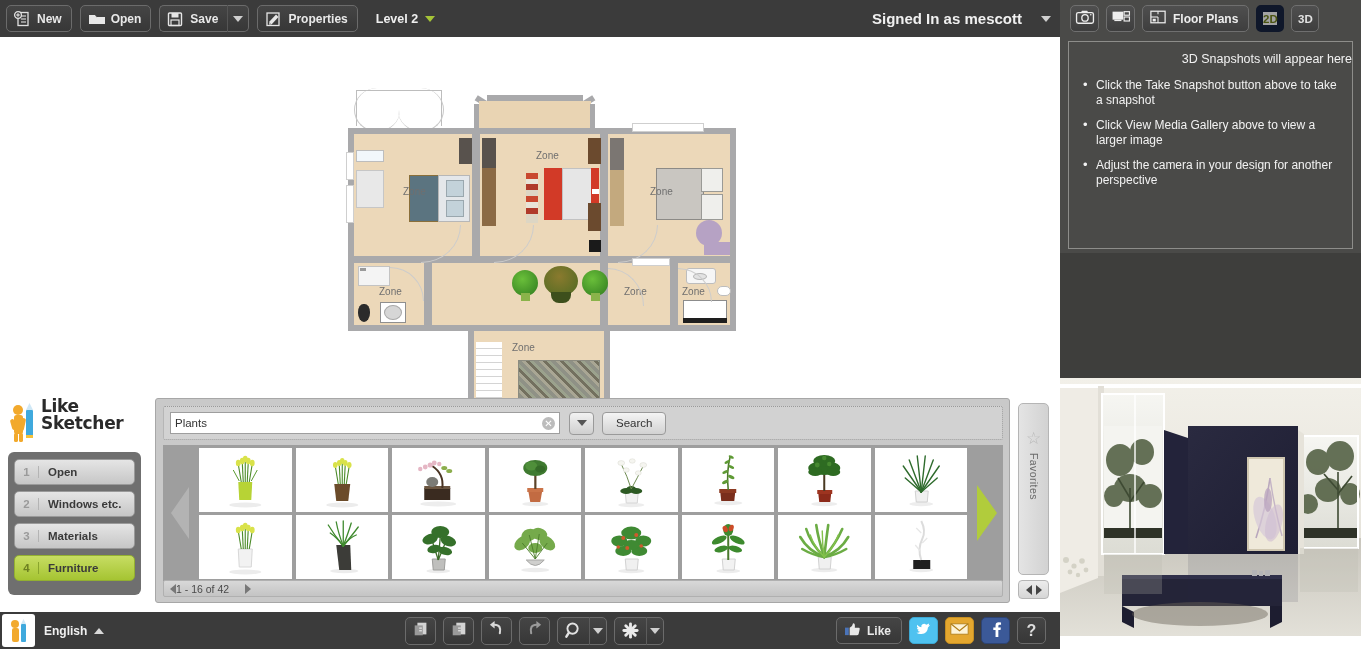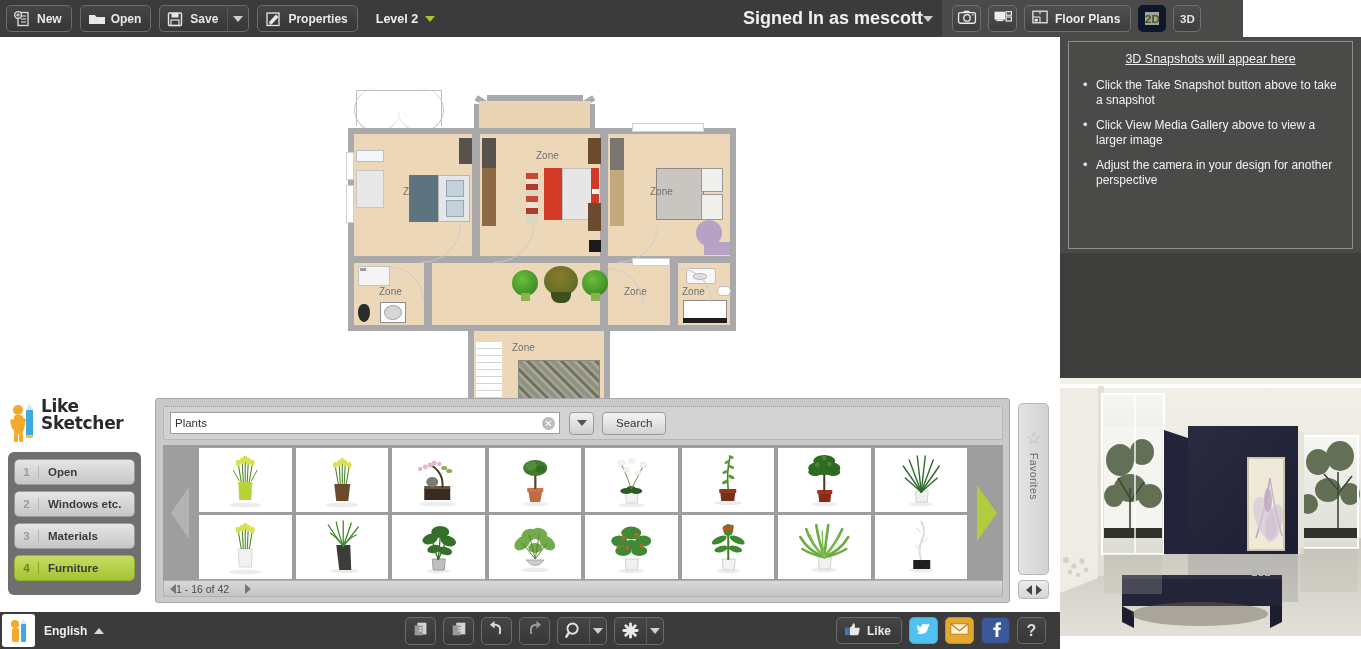--- a/index.html
+++ b/index.html
@@ -6,21 +6,21 @@
   html, body {
     width: 1361px; height: 649px;
     overflow: hidden;
     font-family: "Liberation Sans", sans-serif;
     background: #ffffff;
   }
   #app { position: relative; width: 1361px; height: 649px; }
 
   
   .topbar {
-    position: absolute; left: 0; top: 0; width: 1243px; height: 37px;
+    position: absolute; left: 0; top: 0; width: 1361px; height: 37px;
     background: #3b3b3b;
     display: flex; align-items: center;
   }
   .topbar-left { display: flex; align-items: center; padding-left: 6px; gap: 8px; }
   .tbtn {
     height: 27px; border: 1px solid #6b6b6b; border-radius: 5px;
     background: linear-gradient(#454545,#373737);
     display: flex; align-items: center; gap: 6px;
     padding: 0 9px 0 6px; color: #e9e9e9;
     font-size: 12px; font-weight: bold; cursor: pointer;
@@ -36,22 +36,22 @@
     display: flex; align-items: center; justify-content: center; cursor: pointer;
   }
   .tri-down { width:0;height:0;border-left:5px solid transparent;border-right:5px solid transparent;border-top:6px solid #cfcfcf; }
   .tri-down.green { border-top-color: #a5c437; }
   .level-label {
     color: #efefef; font-size: 12.5px; font-weight: bold;
     display: flex; align-items: center; gap: 7px; margin-left: 10px; cursor: pointer;
   }
   .signed {
     position: absolute; right: 310px; top: 0; height: 37px;
-    display: flex; align-items: center; gap: 0;
-    color: #f0f0f0; font-size: 18px; font-weight: bold; cursor: pointer;
+    display: flex; align-items: center; gap: 19px;
+    color: #f0f0f0; font-size: 15px; font-weight: bold; cursor: pointer;
   }
   .topbar-right {
     position: absolute; right: 0; top: 0; height: 37px; width: 301px;
     background: #4a4a48;
     display: flex; align-items: center; gap: 7px; padding-left: 10px;
   }
   .sqbtn {
     width: 29px; height: 27px; border: 1px solid #6f6f6f; border-radius: 5px;
     background: linear-gradient(#4f4f4f,#3e3e3e);
     display: flex; align-items: center; justify-content: center; cursor: pointer;
@@ -88,22 +88,22 @@
   
   .rightpanel {
     position: absolute; right: 0; top: 37px; width: 301px; height: 612px;
     background: #4a4a48;
   }
   .snapbox {
     position: absolute; left: 8px; top: 4px; width: 285px; height: 208px;
     border: 1px solid #8d8d8a; background: #4a4a48;
   }
   .snaptitle {
-    text-align: center; color: #f2f2f2; font-size: 12.5px;
-    text-decoration: underline; margin-top: 10px;
+    text-align: right; color: #f2f2f2; font-size: 12.5px;
+    margin-top: 10px;
   }
   .snaplist { margin: 12px 12px 0 14px; padding: 0; list-style: none; }
   .snaplist li {
     color: #f2f2f2; font-size: 12px; line-height: 15px;
     margin-bottom: 10px; padding-left: 13px; position: relative;
   }
   .snaplist li::before {
     content: "\2022"; position: absolute; left: 0; top: -1px; font-size: 13px;
   }
   .dark-gap { position: absolute; left: 0; top: 216px; width: 301px; height: 160px; background: #3e3e3c; }

